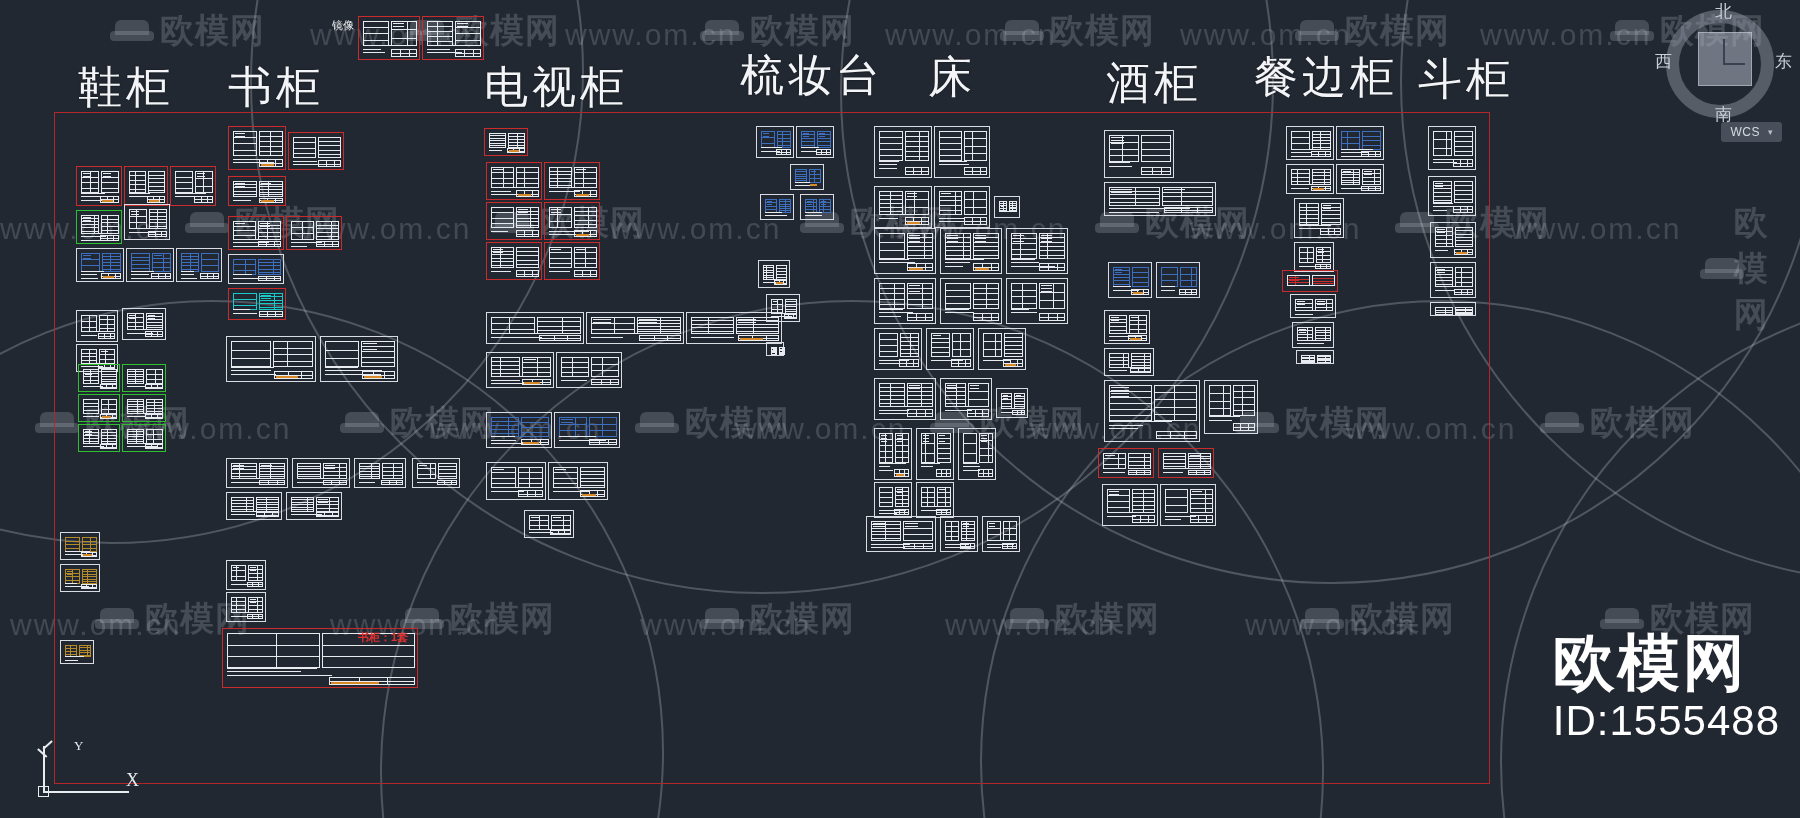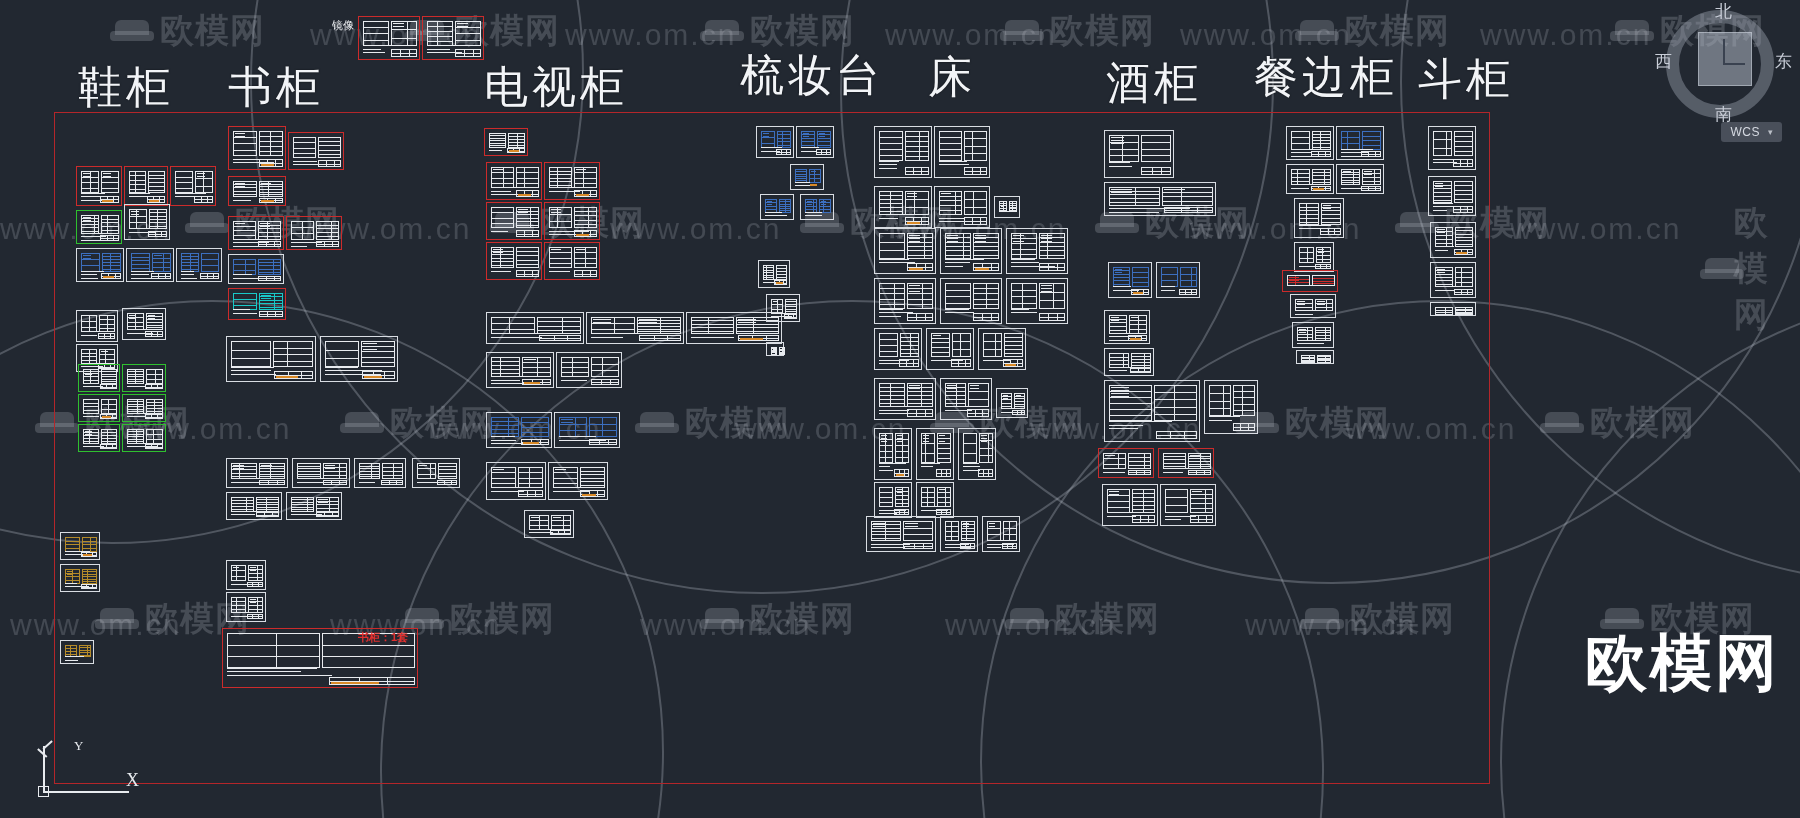--- a/index.html
+++ b/index.html
@@ -2893,15 +2893,16 @@
     <div class="axis" style="left:5px;top:49px;width:86px;height:1.5px;"></div>
     <div class="axis" style="left:0px;top:6px;width:12px;height:1.5px;transform:rotate(42deg);transform-origin:left center;"></div>
     <div class="axis" style="left:5px;top:6px;width:12px;height:1.5px;transform:rotate(-42deg);transform-origin:left center;"></div>
     <div class="sq"></div>
     <div class="lblY">Y</div>
     <div class="lblX">X</div>
   </div>
 
   <div id="brand">
     <div class="bn">欧模网</div>
+    <div class="bid">ID:1555488</div>
   </div>
 
 </div>
 
 </body></html>

